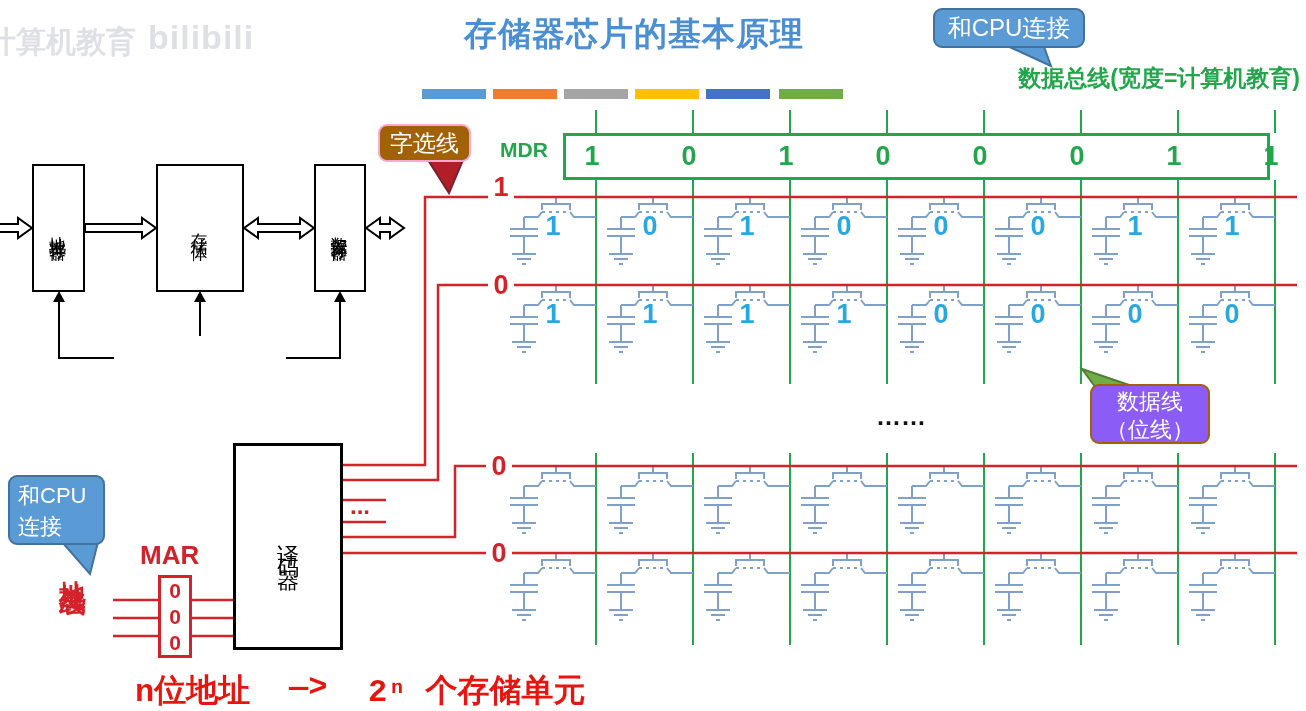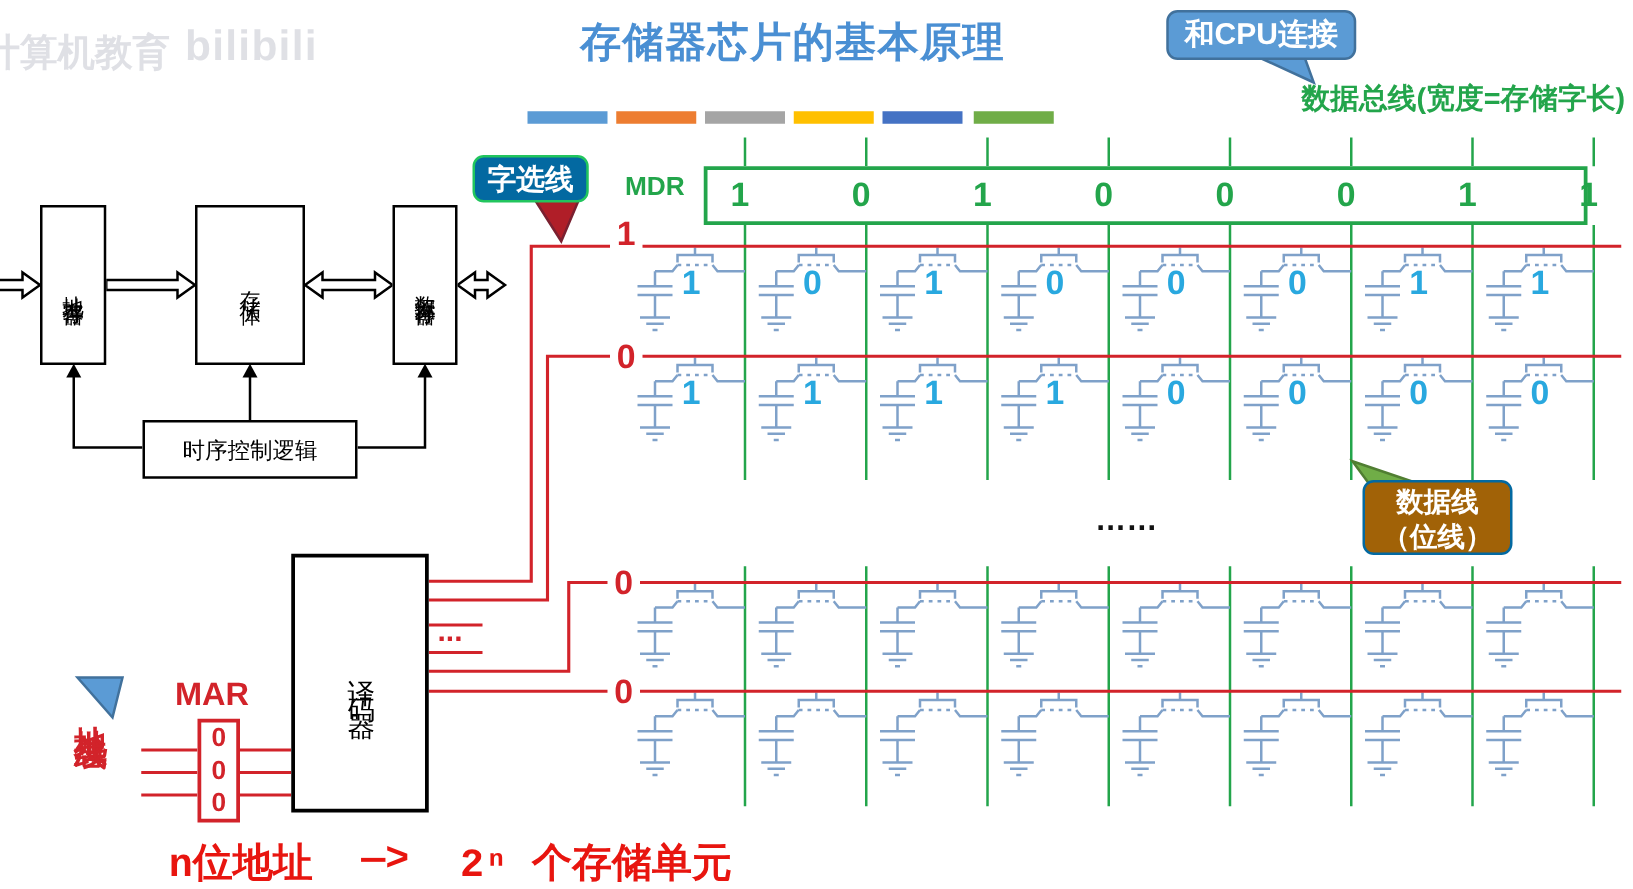--- a/index.html
+++ b/index.html
@@ -8,25 +8,25 @@
   #circuit{position:absolute;left:0;top:0;z-index:1;}
   .txt{position:absolute;z-index:2;white-space:nowrap;}
   .serif{font-family:"DejaVu Serif","Liberation Serif",serif;}
   
   .wm{color:rgba(175,178,190,0.40);font-weight:bold;}
   
   #title{left:404px;top:12px;width:460px;text-align:center;font-size:33px;font-weight:bold;
          color:#4A8FD3;letter-spacing:1px;}
   .bar{position:absolute;top:89px;height:10px;width:64px;z-index:2;}
   
-  .bubble{position:absolute;z-index:3;border-radius:9px;color:#fff;font-weight:bold;
+  .bubble{position:absolute;z-index:3;border-radius:9px;color:#fff;font-weight:normal;
           text-align:center;box-sizing:border-box;}
   .bubble.blue{background:#5B9BD5;border:2px solid #41719C;}
-  .bubble.darkred{background:#0369a1;border:2px solid #22c55e;}
-  .bubble.green{background:#a16207;border:2px solid #0369a1;}
+  .bubble.darkred{background:#a16207;border:2px solid #f9a8d4;}
+  .bubble.green{background:#8b5cf6;border:2px solid #a16207;}
   
   .bdbox{position:absolute;z-index:2;border:2px solid #000;background:#fff;display:flex;
          align-items:center;justify-content:center;box-sizing:border-box;}
   .vtext{writing-mode:vertical-rl;text-orientation:upright;}
   #decoder{border-width:3px;}
   
   #mdr-box{position:absolute;z-index:2;border:3px solid #23A54B;background:#fff;box-sizing:border-box;}
   .mdr-bit{position:absolute;z-index:3;width:30px;top:141px;text-align:center;
            font-size:27px;font-weight:bold;color:#23A54B;}
   #mdr-label{color:#23A54B;font-weight:bold;font-size:21px;}
@@ -167,21 +167,21 @@
 
   <div class="txt serif" id="title">存储器芯片的基本原理</div>
   <div class="bar" style="left: 422px; background: rgb(91, 155, 213);"></div>
   <div class="bar" style="left: 493px; background: rgb(237, 125, 49);"></div>
   <div class="bar" style="left: 564px; background: rgb(165, 165, 165);"></div>
   <div class="bar" style="left: 635px; background: rgb(255, 192, 0);"></div>
   <div class="bar" style="left: 706px; background: rgb(68, 114, 196);"></div>
   <div class="bar" style="left: 779px; background: rgb(112, 173, 71);"></div>
 
   <div class="bubble blue" style="left:933px;top:8px;width:152px;height:40px;line-height:36px;font-size:24px;">和CPU连接</div>
-  <div class="txt green-label" style="right:6px;top:63px;font-size:23px;">数据总线(宽度=存储字长)</div>
+  <div class="txt green-label" style="right:6px;top:63px;font-size:23px;">数据总线(宽度=计算机教育)</div>
 
   <div class="txt" id="mdr-label" style="left:500px;top:138px;">MDR</div>
   <div id="mdr-box" style="left:563px;top:133px;width:707px;height:47px;"></div>
   <span class="mdr-bit" style="left:577px;">1</span>
   <span class="mdr-bit" style="left:674px;">0</span>
   <span class="mdr-bit" style="left:771px;">1</span>
   <span class="mdr-bit" style="left:868px;">0</span>
   <span class="mdr-bit" style="left:965px;">0</span>
   <span class="mdr-bit" style="left:1062px;">0</span>
   <span class="mdr-bit" style="left:1159px;">1</span>
@@ -220,34 +220,35 @@
 
   <div class="bdbox" style="left:32px;top:164px;width:53px;height:128px;">
     <span class="vtext serif" style="font-size:17px;letter-spacing:2px;">地址寄存器</span>
   </div>
   <div class="bdbox" style="left:156px;top:164px;width:88px;height:128px;">
     <span class="vtext serif" style="font-size:17px;letter-spacing:6px;">存储体</span>
   </div>
   <div class="bdbox" style="left:314px;top:164px;width:52px;height:128px;">
     <span class="vtext serif" style="font-size:17px;letter-spacing:2px;">数据寄存器</span>
   </div>
-  <div class="bdbox" style="left:114px;top:336px;width:172px;height:47px;">
-    <span class="serif" style="font-size:18px;">时序控制逻辑</span>
-  </div>
 
   <div class="bdbox" id="decoder" style="left:233px;top:443px;width:110px;height:207px;">
     <span class="vtext serif" style="font-size:22px;letter-spacing:13px;">译码器</span>
   </div>
   <div class="txt red" style="left:350px;top:492px;font-size:24px;">...</div>
 
   <div class="txt red" style="left:140px;top:540px;font-size:26px;">MAR</div>
   <div id="mar-box" style="left:158px;top:575px;width:34px;height:83px;">
     <span>0</span>
     <span>0</span>
     <span>0</span>
   </div>
   <div class="txt red vtext" style="left:56px;top:560px;font-size:26px;letter-spacing:3px;">地址总线</div>
+  <div class="bubble blue" style="left:8px;top:475px;width:97px;height:70px;font-size:22px;line-height:31px;padding:3px 0 0 8px;text-align:left;">
+    <div>和CPU</div>
+    <div>连接</div>
+  </div>
 
   <div class="txt formula" style="left:135px;top:669px;">n位地址</div>
   <div class="txt formula" style="left:289px;top:669px;">—&gt;</div>
   <div class="txt formula" style="left:368px;top:669px;">2ⁿ 个存储单元</div>
 
 </div>
 
 </body></html>

